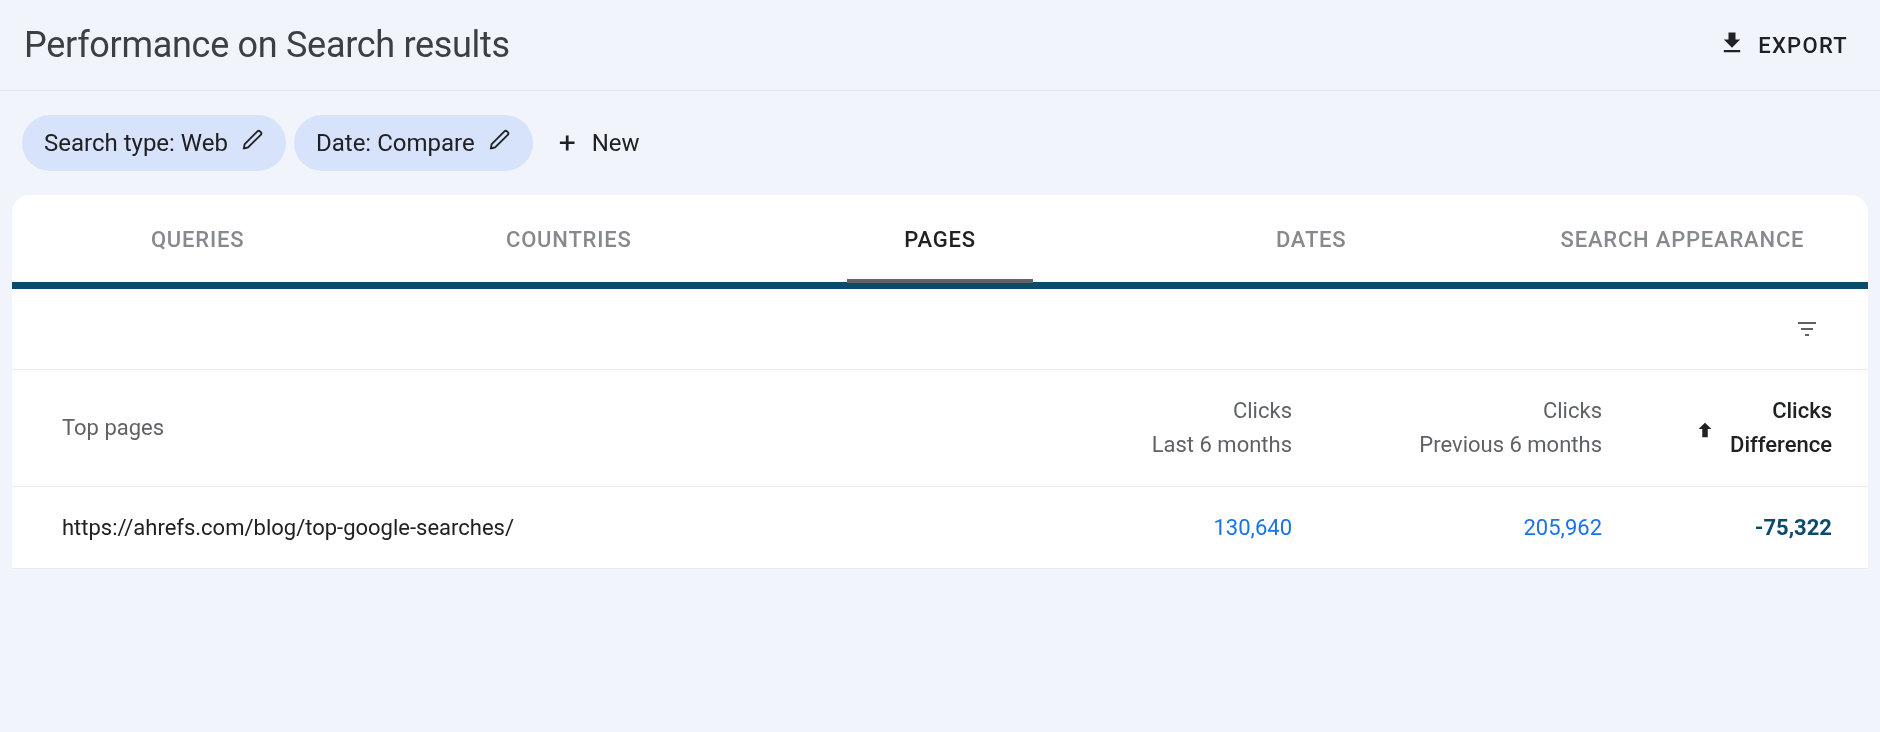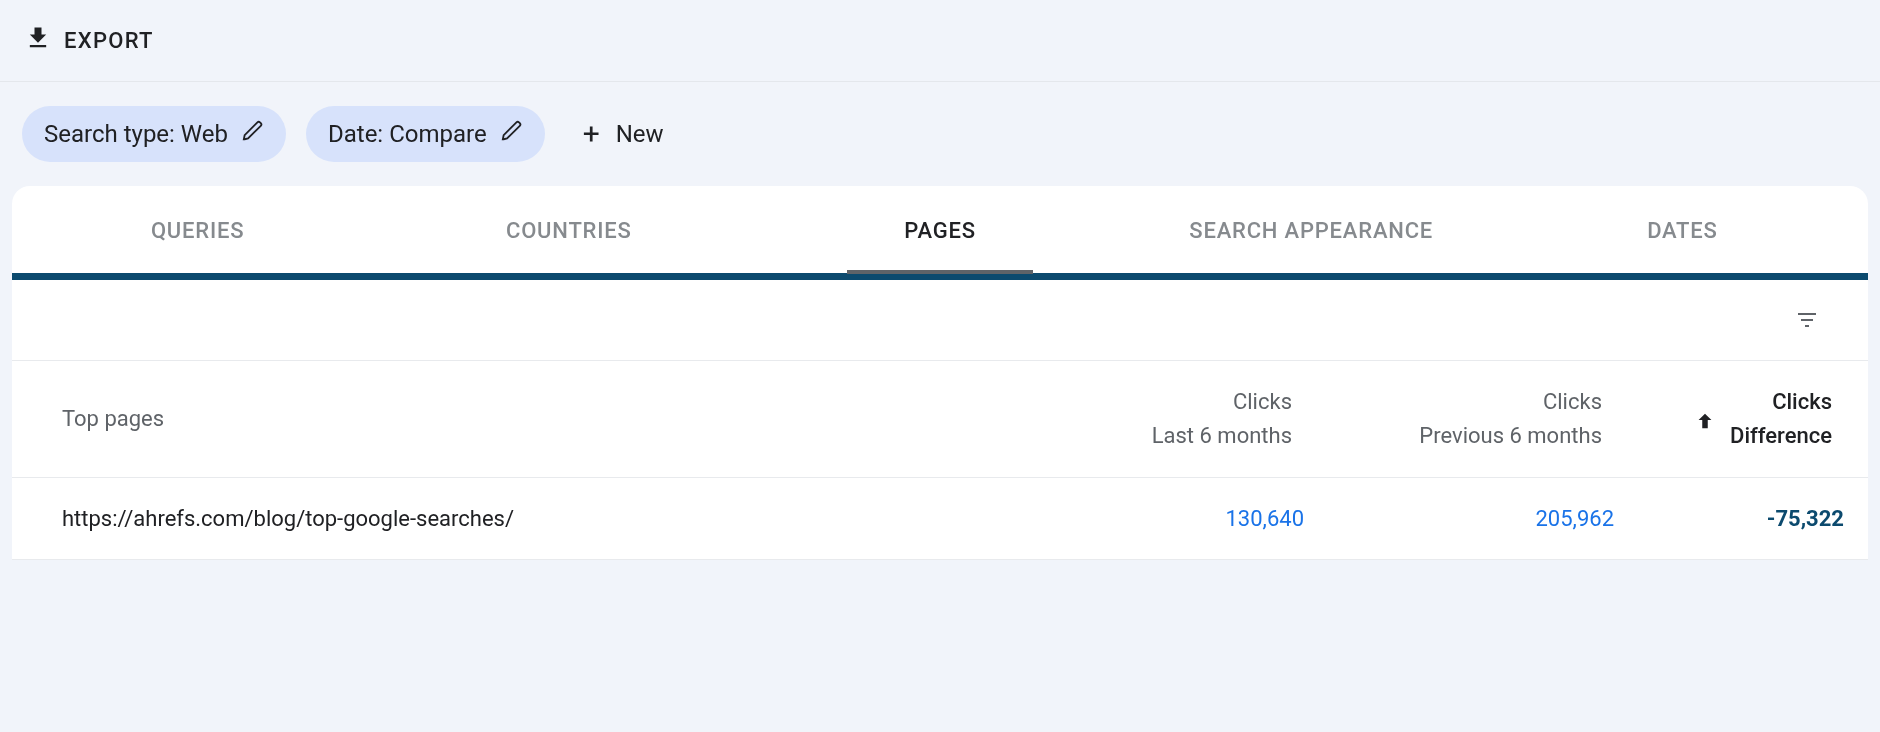--- a/index.html
+++ b/index.html
@@ -33,21 +33,21 @@
     letter-spacing: 1.3px;
   }
   .export-btn svg { width: 28px; height: 28px; fill: #202124; }
 
   .filter-bar {
     display: flex;
     align-items: center;
     justify-content: space-between;
     padding: 24px 32px 24px 22px;
   }
-  .filters-left { display: flex; align-items: center; gap: 20px; }
+  .filters-left { display: flex; align-items: center; gap: 8px; }
   .chip {
     display: flex;
     align-items: center;
     gap: 14px;
     background: #d7e2fb;
     border-radius: 28px;
     padding: 14px 22px;
     font-size: 24px;
     color: #202124;
     cursor: pointer;
@@ -136,32 +136,33 @@
     gap: 14px;
     color: #202124;
     font-weight: 500;
   }
   .sort-arrow { width: 22px; height: 22px; }
   .sort-arrow svg { width: 100%; height: 100%; fill: #202124; }
 
   .table-row {
     display: flex;
     align-items: center;
-    padding: 28px 24px 28px 50px;
+    padding: 28px 36px 28px 50px;
     border-bottom: 1px solid #e8eaed;
   }
   .td { font-size: 22px; }
   .td.pages { flex: 1; color: #202124; }
   .td.num { width: 310px; text-align: right; color: #1a73e8; }
   .td.diff { width: 230px; text-align: right; color: #0c4a6e; font-weight: 700; }
 </style>
 </head>
 <body>
 
 <div class="header">
+  <h1 class="page-title">Performance on Search results</h1>
   <div class="export-btn">
     <span>
       <svg viewBox="0 0 24 24">
           <path d="M5 20h14v-2H5v2zM19 9h-4V3H9v6H5l7 7 7-7z"></path>
         </svg>
     </span>
     <span>EXPORT</span>
   </div>
 </div>
 
@@ -188,22 +189,22 @@
       <span>New</span>
     </div>
   </div>
 </div>
 
 <div class="card">
   <div class="tabs">
     <div class="tab">QUERIES</div>
     <div class="tab">COUNTRIES</div>
     <div class="tab active">PAGES</div>
+    <div class="tab">DATES</div>
     <div class="tab">SEARCH APPEARANCE</div>
-    <div class="tab">DATES</div>
   </div>
 
   <div class="toolbar-row">
     <span class="filter-icon">
       <svg viewBox="0 0 24 24">
           <path d="M3 5h18v2H3zM6 11h12v2H6zM10 17h4v2h-4z"></path>
         </svg>
     </span>
   </div>
 

